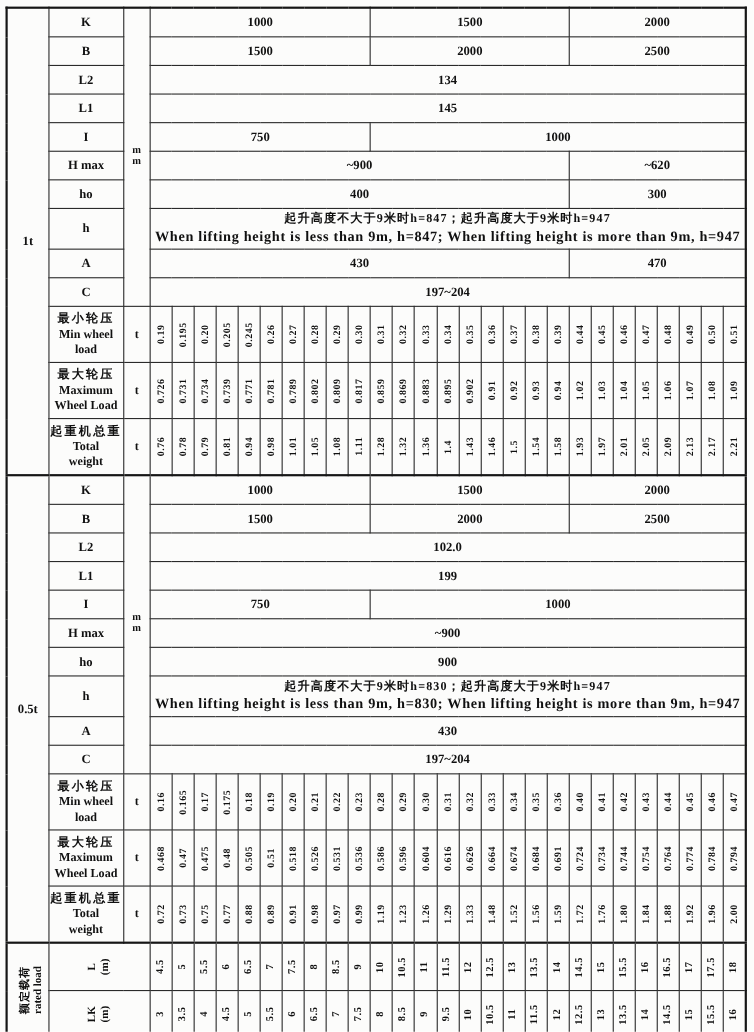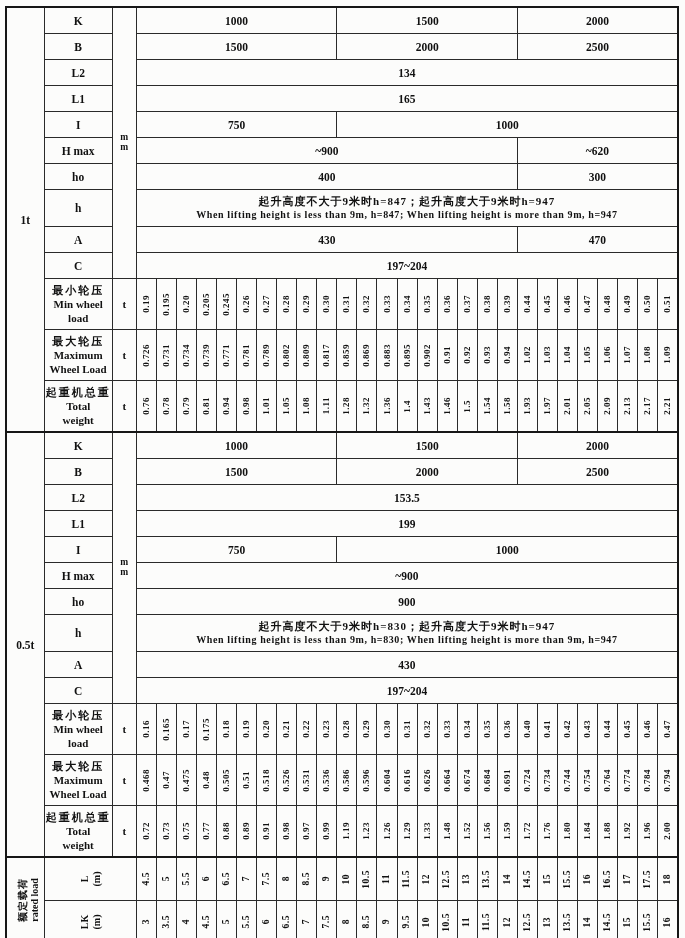--- a/index.html
+++ b/index.html
@@ -11,21 +11,21 @@
   tbody + tbody td { }
   tbody.sec td.sec-top { border-top:2px solid #161616; }
   .r-dim td { height:25px; font-size:11.5px; }
   .r-h td { height:36px; }
   .r-stat td { height:50px; }
   .r-foot td { height:42px; }
   .lbl { font-size:11px; }
   .load { font-size:11px; }
   .mm-cell div { font-size:9.5px; line-height:1.05; font-weight:700; }
   .note-cn { font-size:11px; line-height:1.25; letter-spacing:1px; }
-  .note-en { font-size:10px; line-height:1.25; letter-spacing:0.6px; white-space:nowrap; }
+  .note-en { font-size:13px; line-height:1.25; letter-spacing:0.6px; white-space:nowrap; }
   .stat-lbl div { font-size:11px; line-height:1.3; }
   .stat-lbl .cn { letter-spacing:2px; }
   .unit { font-size:11px; }
   .v { writing-mode:vertical-rl; transform:rotate(180deg); font-size:9px;
        margin:0 auto; letter-spacing:0.5px; line-height:1; white-space:nowrap; }
   .rot { display:inline-block; transform:rotate(-90deg); }
   .rot div { font-size:10px; line-height:1.2; white-space:nowrap; }
   .rot .cn { letter-spacing:1px; }
 </style>
 </head>
@@ -82,21 +82,21 @@
           <td colspan="10">1500</td>
           <td colspan="9">2000</td>
           <td colspan="8">2500</td>
         </tr>
         <tr class="r-dim">
           <td class="lbl">L2</td>
           <td colspan="27">134</td>
         </tr>
         <tr class="r-dim">
           <td class="lbl">L1</td>
-          <td colspan="27">165</td>
+          <td colspan="27">145</td>
         </tr>
         <tr class="r-dim">
           <td class="lbl">I</td>
           <td colspan="10">750</td>
           <td colspan="17">1000</td>
         </tr>
         <tr class="r-dim">
           <td class="lbl">H max</td>
           <td colspan="19">~900</td>
           <td colspan="8">~620</td>
@@ -403,21 +403,21 @@
           <td colspan="8" class="sec-top">2000</td>
         </tr>
         <tr class="r-dim">
           <td class="lbl">B</td>
           <td colspan="10">1500</td>
           <td colspan="9">2000</td>
           <td colspan="8">2500</td>
         </tr>
         <tr class="r-dim">
           <td class="lbl">L2</td>
-          <td colspan="27">153.5</td>
+          <td colspan="27">102.0</td>
         </tr>
         <tr class="r-dim">
           <td class="lbl">L1</td>
           <td colspan="27">199</td>
         </tr>
         <tr class="r-dim">
           <td class="lbl">I</td>
           <td colspan="10">750</td>
           <td colspan="17">1000</td>
         </tr>

